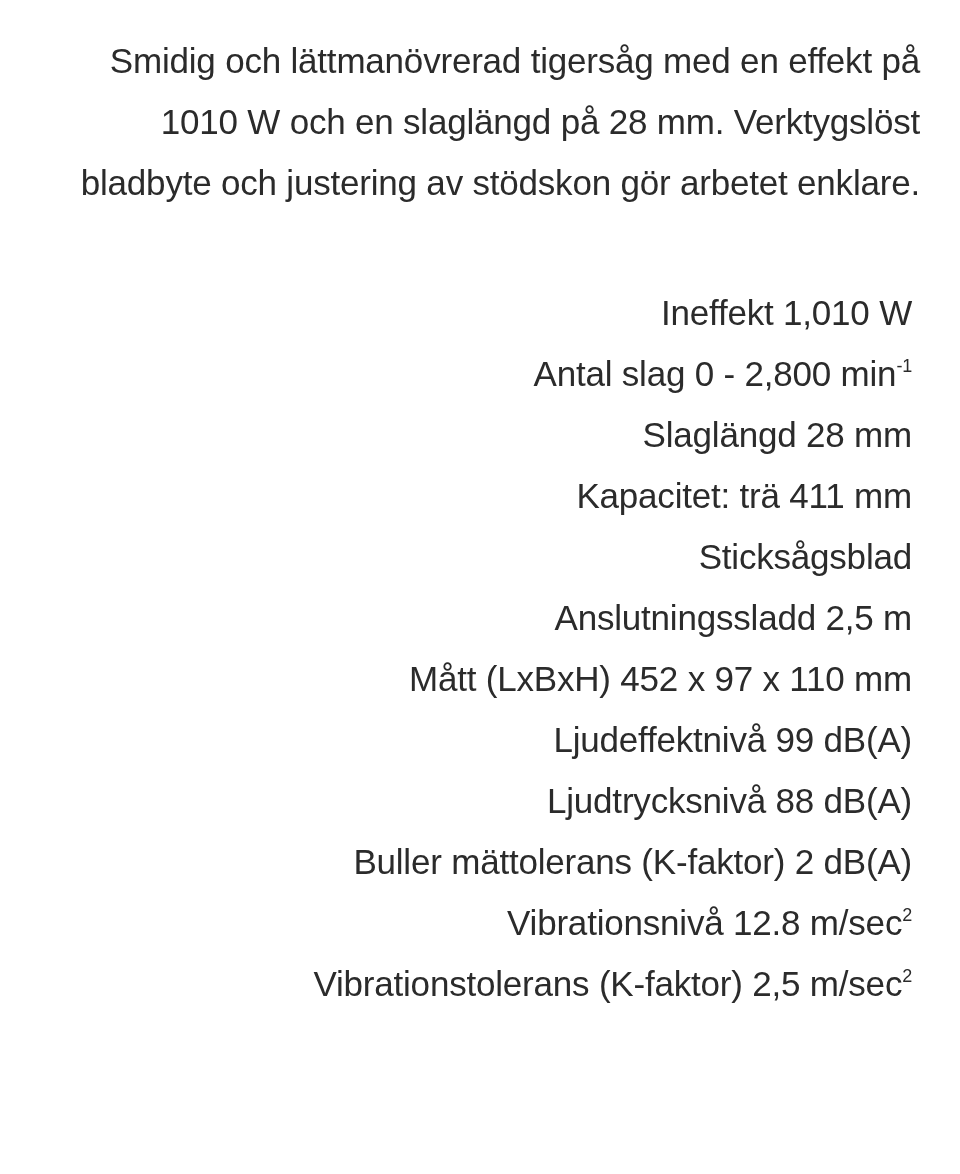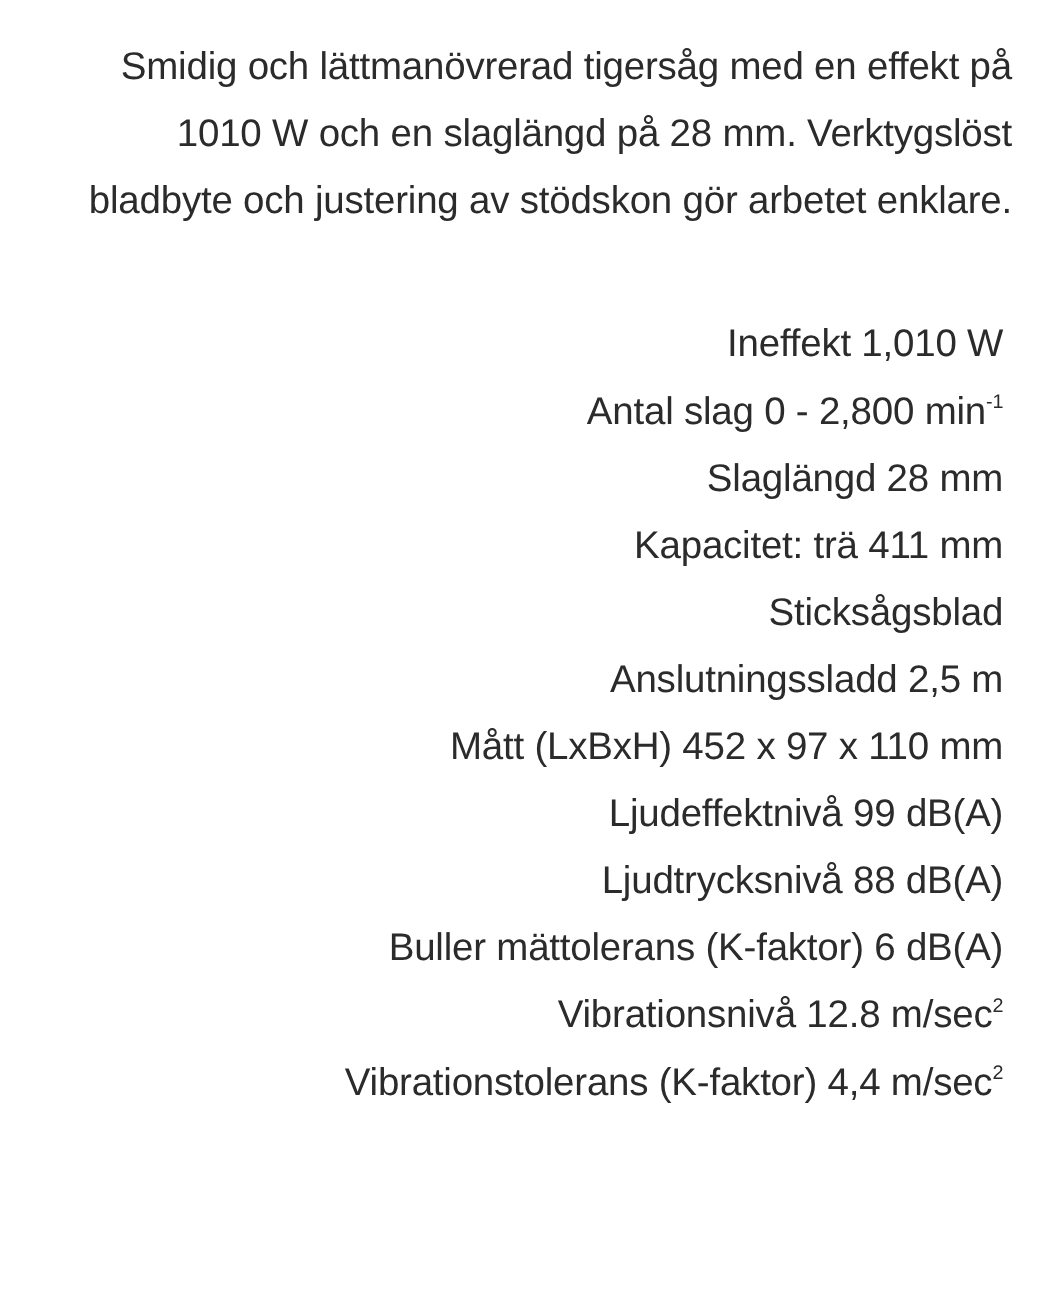--- a/index.html
+++ b/index.html
@@ -53,17 +53,17 @@
   <ul class="spec-list">
     <li class="spec-item"><span>Ineffekt 1,010 W</span><span class="sup"></span></li>
     <li class="spec-item"><span>Antal slag 0 - 2,800 min</span><span class="sup">-1</span></li>
     <li class="spec-item"><span>Slaglängd 28 mm</span><span class="sup"></span></li>
     <li class="spec-item"><span>Kapacitet: trä 411 mm</span><span class="sup"></span></li>
     <li class="spec-item"><span>Sticksågsblad</span><span class="sup"></span></li>
     <li class="spec-item"><span>Anslutningssladd 2,5 m</span><span class="sup"></span></li>
     <li class="spec-item"><span>Mått (LxBxH) 452 x 97 x 110 mm</span><span class="sup"></span></li>
     <li class="spec-item"><span>Ljudeffektnivå 99 dB(A)</span><span class="sup"></span></li>
     <li class="spec-item"><span>Ljudtrycksnivå 88 dB(A)</span><span class="sup"></span></li>
-    <li class="spec-item"><span>Buller mättolerans (K-faktor) 6 dB(A)</span><span class="sup"></span></li>
+    <li class="spec-item"><span>Buller mättolerans (K-faktor) 2 dB(A)</span><span class="sup"></span></li>
     <li class="spec-item"><span>Vibrationsnivå 12.8 m/sec</span><span class="sup">2</span></li>
-    <li class="spec-item"><span>Vibrationstolerans (K-faktor) 4,4 m/sec</span><span class="sup">2</span></li>
+    <li class="spec-item"><span>Vibrationstolerans (K-faktor) 2,5 m/sec</span><span class="sup">2</span></li>
   </ul>
 </div>
 
 </body></html>

